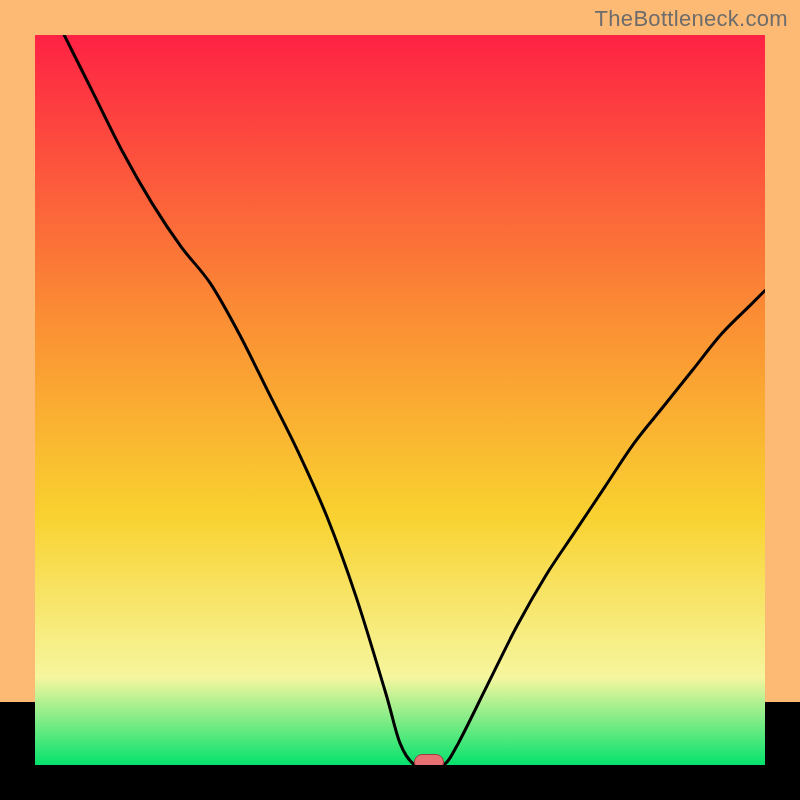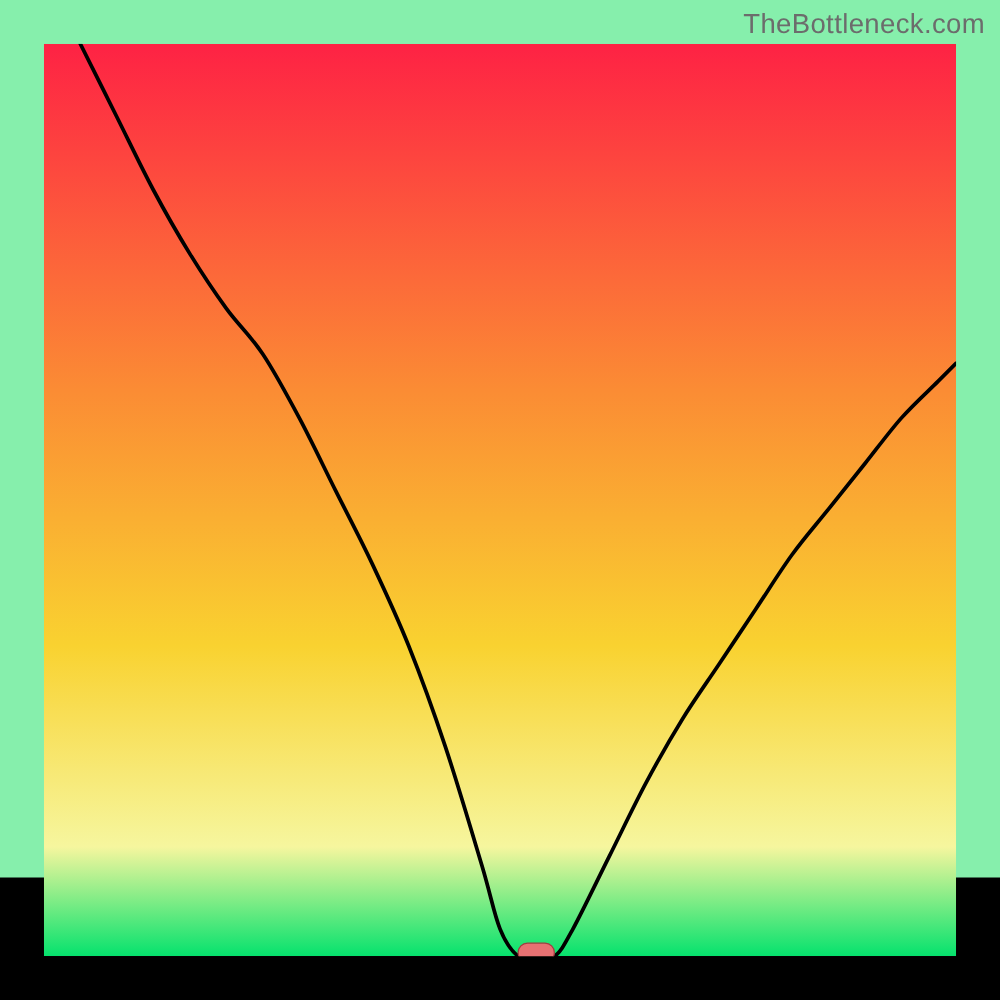--- a/index.html
+++ b/index.html
@@ -7,21 +7,21 @@
     padding: 0;
     width: 800px;
     height: 800px;
     background: #000;
     font-family: Arial, Helvetica, sans-serif;
   }
   .frame {
     position: relative;
     width: 800px;
     height: 702px;
-    background: #86efac;
+    background: #fdba74;
   }
   .watermark {
     position: absolute;
     top: 6px;
     right: 12px;
     color: #6c6c6c;
     font-size: 22px;
     letter-spacing: 0.3px;
     font-weight: 500;
   }

